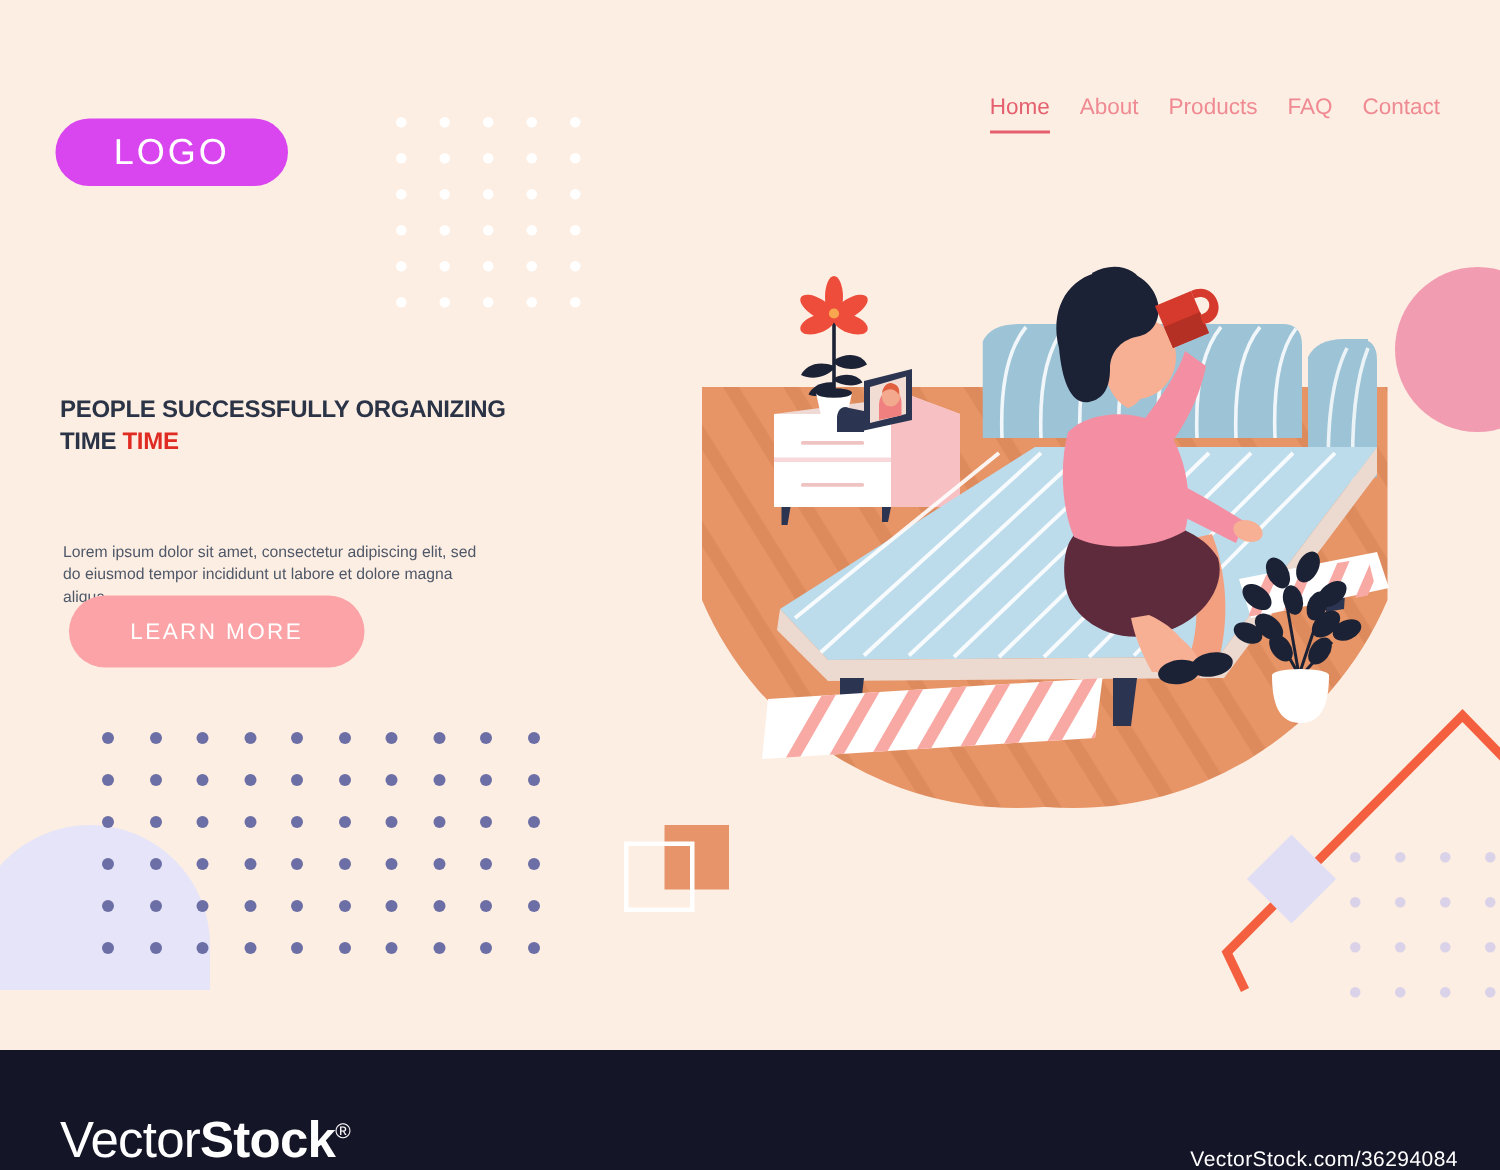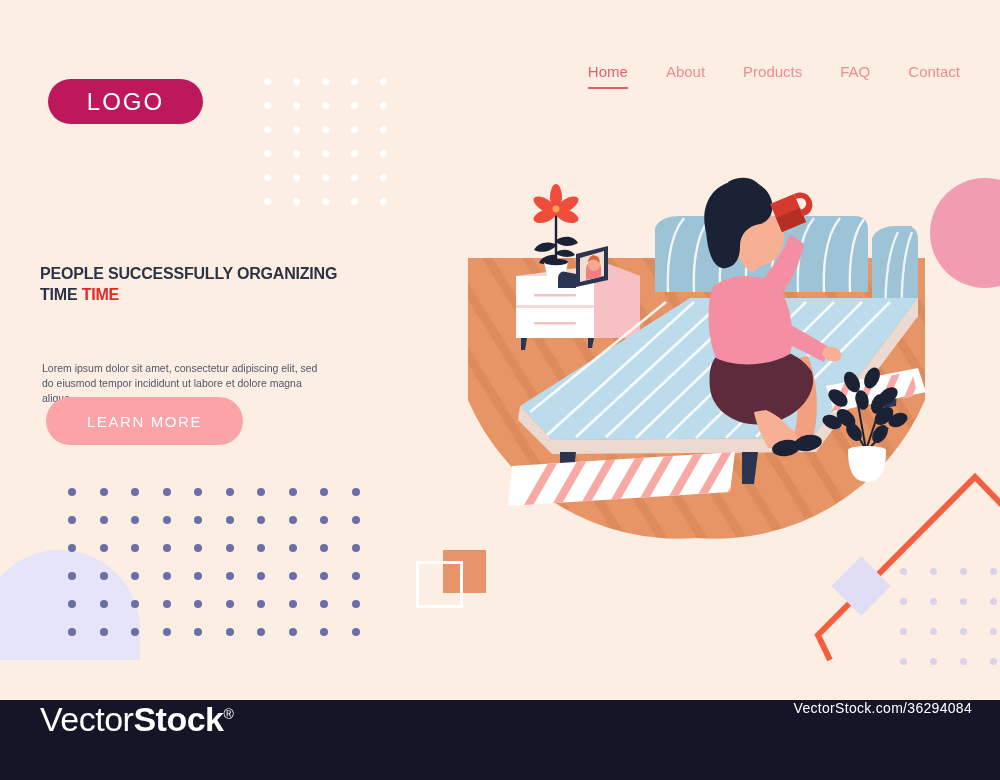--- a/index.html
+++ b/index.html
@@ -65,32 +65,32 @@
 
   
   #zigzag { left:810px; top:455px; width:200px; height:210px; }
   #diamond {
     left:840px; top:565px; width:42px; height:42px;
     background:#e0def5; transform:rotate(45deg);
   }
 
   
   #logo {
-    position:absolute; left:48px; top:79px;
+    position:absolute; left:37px; top:79px;
     width:155px; height:45px;
-    background:#be185d; border-radius:23px;
+    background:#d946ef; border-radius:23px;
     display:flex; align-items:center; justify-content:center;
   }
   #logo span {
     color:#ffffff; font-size:24px; letter-spacing:2px; font-weight:400;
   }
 
   #nav {
     position:absolute; right:40px; top:63px;
-    display:flex; align-items:flex-start; gap:38px;justify-content:flex-end;
+    display:flex; align-items:flex-start; gap:20px;justify-content:flex-end;
   }
   .nav-item {
     font-size:15px; color:#ef8a92; text-decoration:none;
     padding-bottom:7px; white-space:nowrap; cursor:pointer;
   }
   .nav-item.active { color:#e4606e; border-bottom:2.5px solid #e4606e; }
 
   
   #headline {
     position:absolute; left:40px; top:263px;
@@ -113,21 +113,21 @@
     color:#ffffff; font-size:15px; letter-spacing:1.6px;
     font-family:"Liberation Sans", sans-serif;
     cursor:pointer;
   }
 
   
   #footer {
     position:absolute; left:0; top:700px;
     width:1000px; height:80px;
     background:#141527;
-    display:flex; align-items:flex-start; justify-content:space-between;
+    display:flex; align-items:flex-end; justify-content:space-between;
     padding:0 28px 0 40px;
   }
   #wm-logo { color:#ffffff; font-size:34px; white-space:nowrap; }
   #wm-logo .thin { font-weight:300; letter-spacing:-0.5px; }
   #wm-logo .bold { font-weight:700; letter-spacing:-0.5px; }
   #wm-logo .reg { font-size:14px; vertical-align:super; font-weight:400; }
   #wm-url { color:#ffffff; font-size:14px; letter-spacing:0.3px; white-space:nowrap; }
 
   #illustration { position:absolute; left:0; top:0; width:1000px; height:700px; }
 </style>

